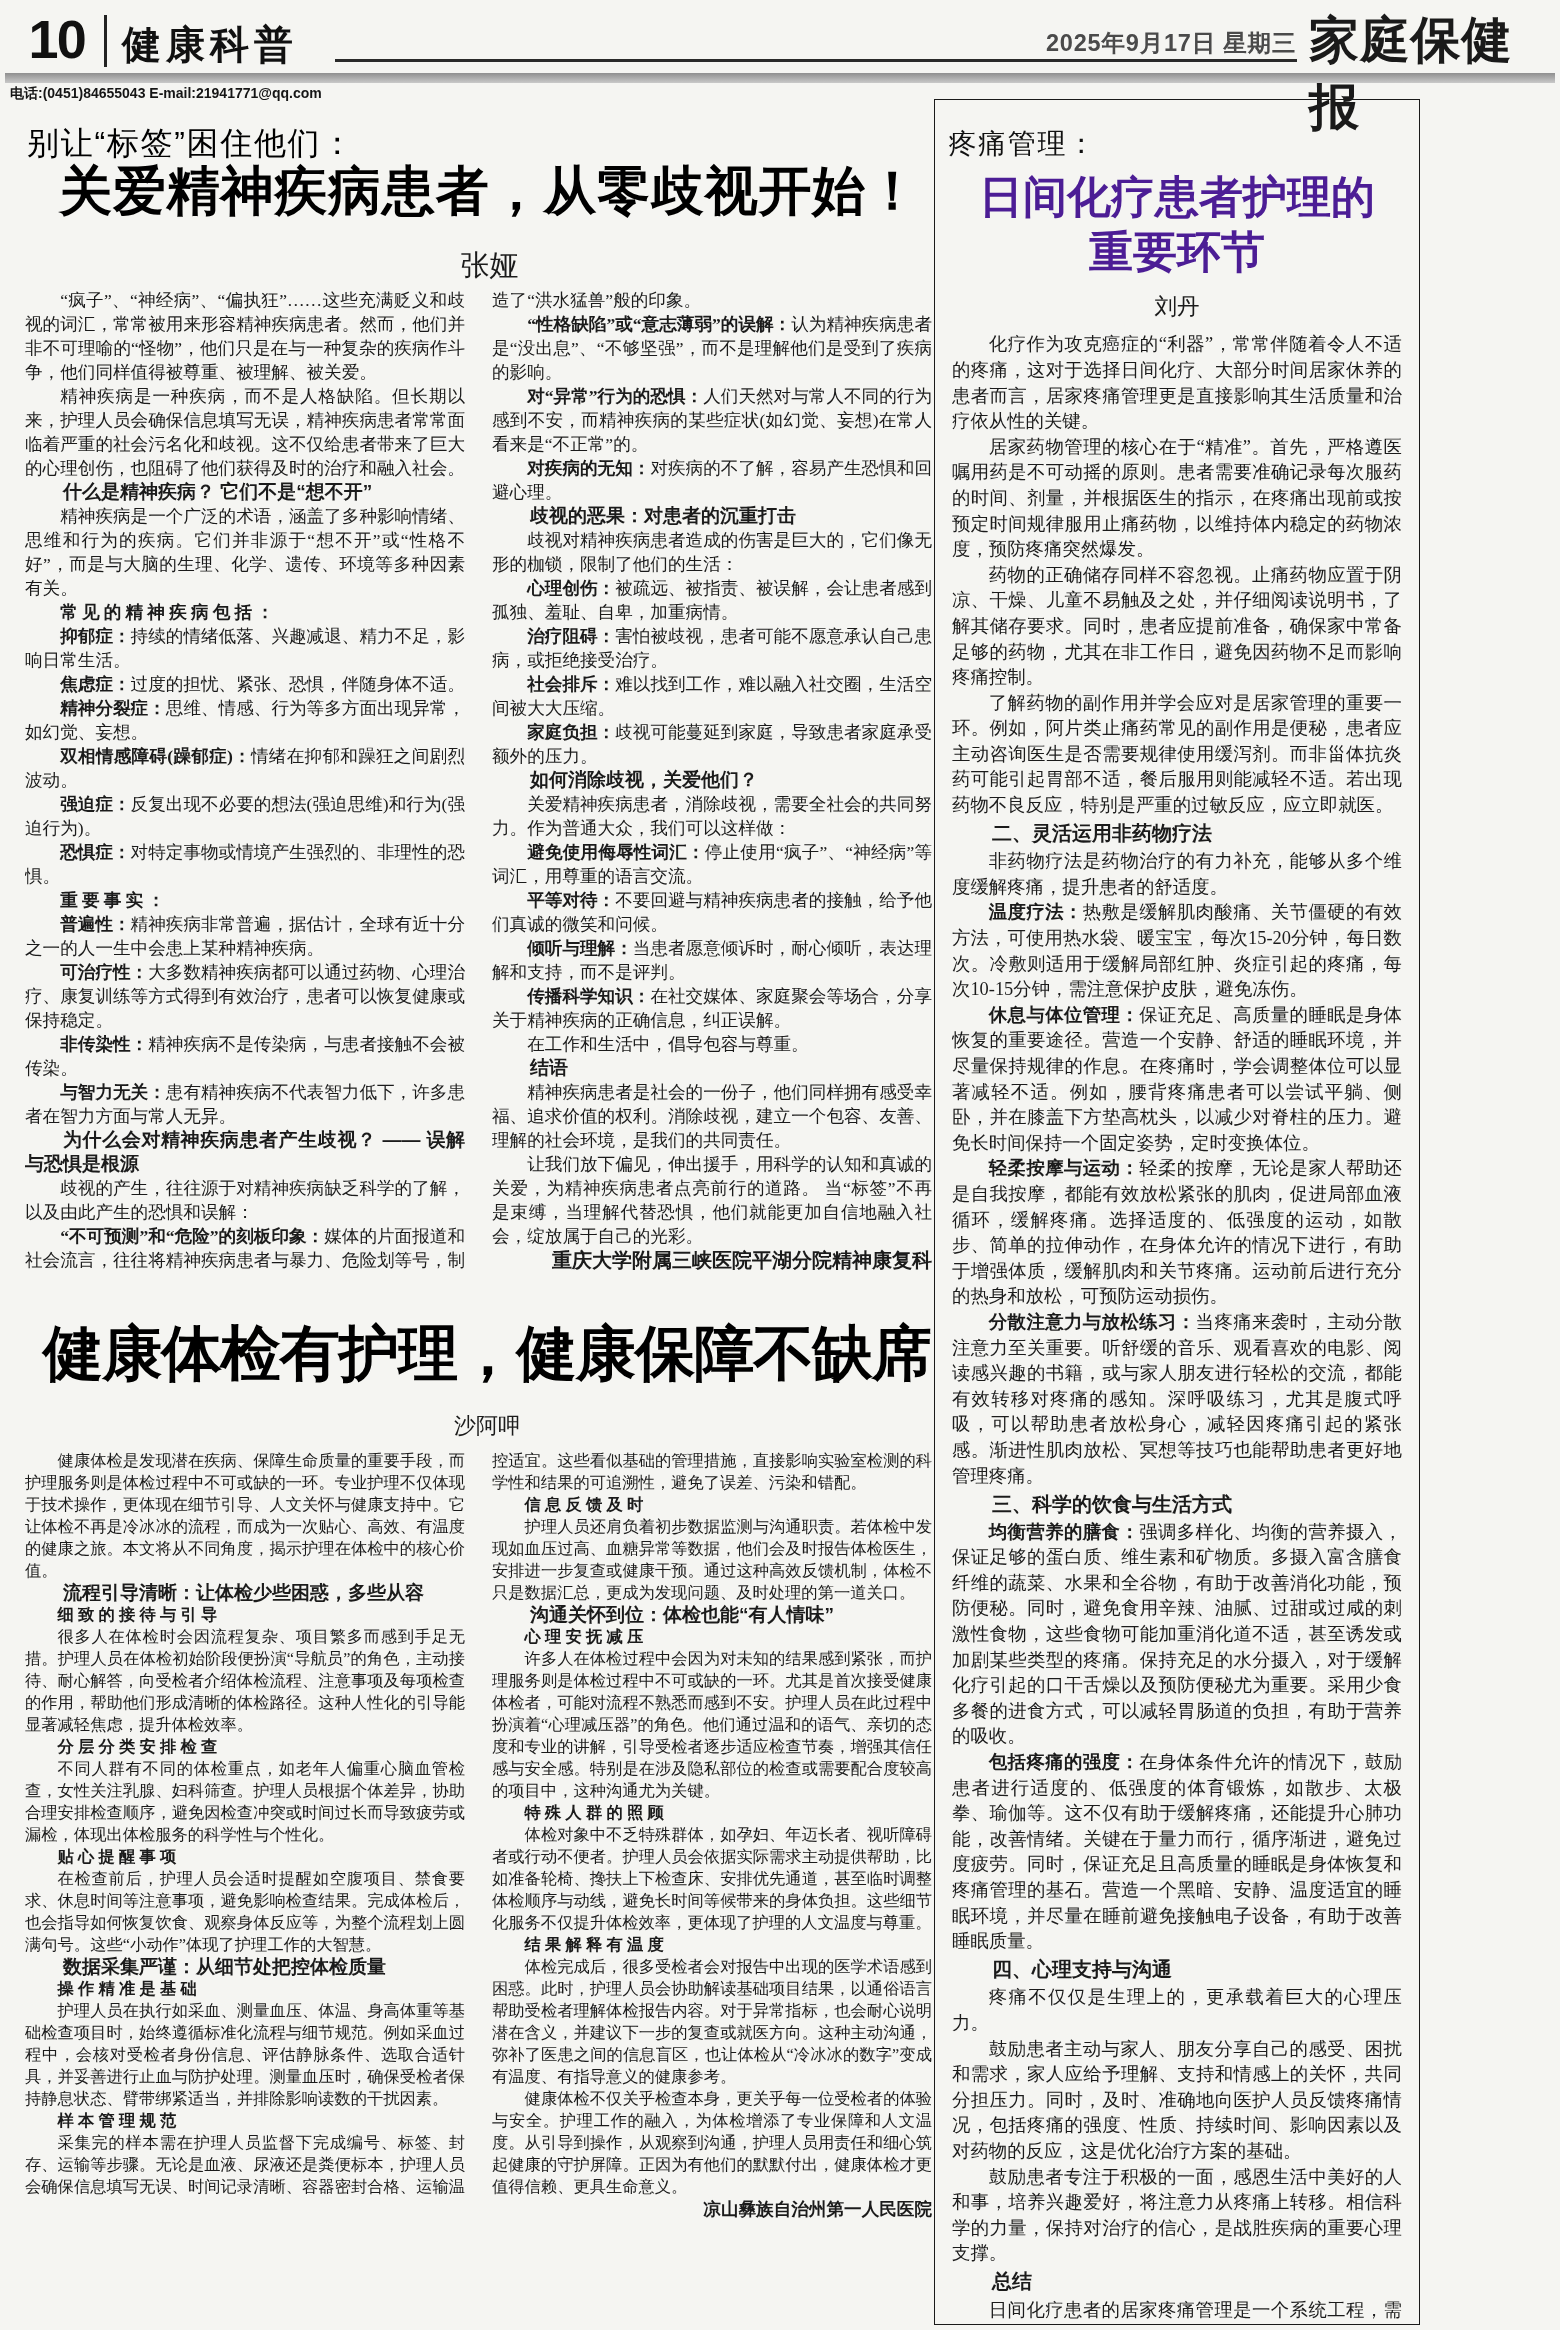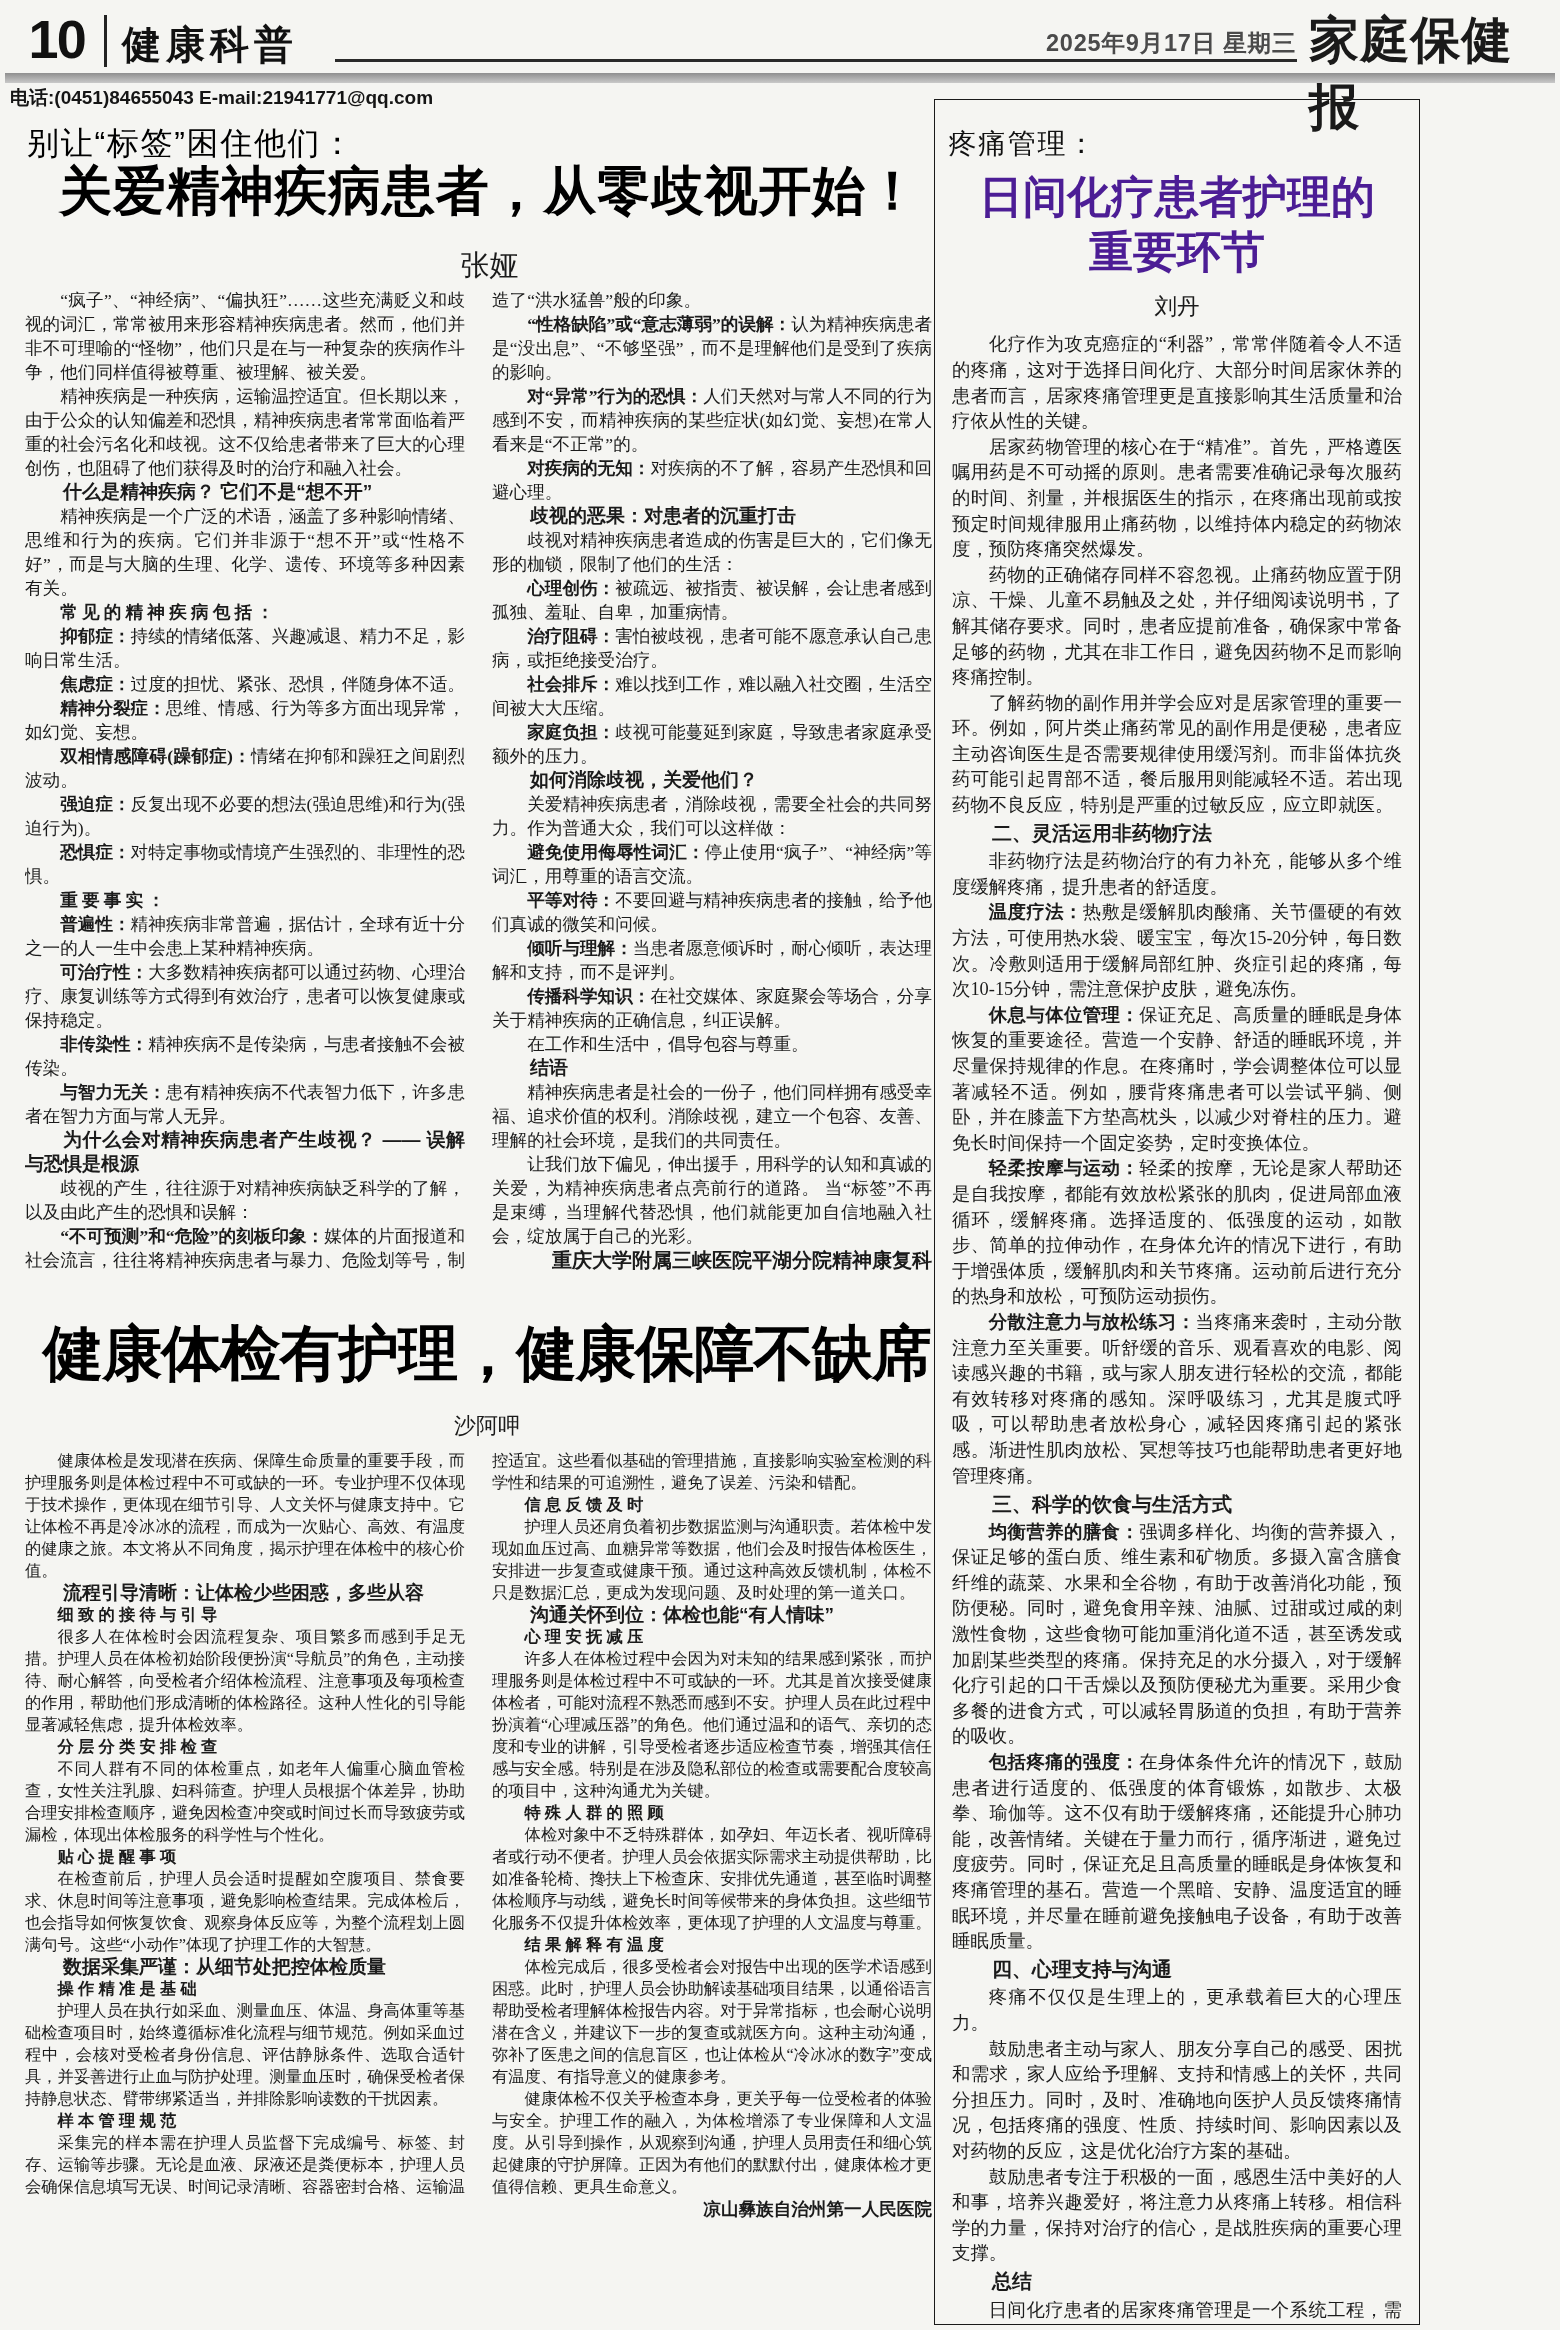--- a/index.html
+++ b/index.html
@@ -13,21 +13,21 @@
     font-weight:bold;font-size:54px;letter-spacing:-1.7px;color:#111;}
   .pn-bar{position:absolute;left:104px;top:15px;width:2.5px;height:52px;background:#222;}
   .section-title{position:absolute;left:122px;top:18.4px;font-size:39px;font-weight:bold;color:#111;letter-spacing:5px;}
   .header-rule{position:absolute;left:335px;top:59px;width:962px;height:2.5px;background:#2a2a2a;}
   .issue-date{position:absolute;left:1046px;top:27px;font-family:"Liberation Sans",sans-serif;
     font-weight:bold;font-size:23.5px;color:#4a4a4a;letter-spacing:0.8px;}
   .masthead{position:absolute;left:1309px;top:6.7px;font-size:50px;font-weight:bold;color:#1a1a1a;letter-spacing:0.8px;}
   .gray-band{position:absolute;left:5px;top:73px;width:1550px;height:10px;
     background:linear-gradient(#8f8f8f,#c9c9c9);}
   .contact-line{position:absolute;left:10px;top:85px;font-family:"Liberation Sans",sans-serif;
-    font-weight:bold;font-size:19px;color:#151515;}
+    font-weight:bold;font-size:14px;color:#151515;}
   
   .a1-kicker{position:absolute;left:27px;top:122px;font-family:"Liberation Sans",sans-serif;
     font-size:32px;color:#000;letter-spacing:1.7px;}
   .a1-title{position:absolute;left:22px;top:156px;width:935px;text-align:center;
     font-size:53px;font-weight:bold;color:#000;letter-spacing:0.8px;}
   .a1-author{position:absolute;left:22px;top:246px;width:935px;text-align:center;font-size:29px;}
   .a1-cols{position:absolute;left:25px;top:288px;width:907px;height:1021px;overflow:hidden;
     column-count:2;column-gap:27px;font-size:17.6px;line-height:24px;text-align:justify;}
   
   .a3-title{position:absolute;left:17px;top:1314px;width:940px;text-align:center;
@@ -68,21 +68,21 @@
   <div class="issue-date">2025年9月17日 星期三</div>
   <div class="masthead">家庭保健报</div>
   <div class="gray-band"></div>
   <div class="contact-line">电话:(0451)84655043 E-mail:21941771@qq.com</div>
 
   <div class="a1-kicker">别让“标签”困住他们：</div>
   <h1 class="a1-title" style="margin:0;">关爱精神疾病患者，从零歧视开始！</h1>
   <div class="a1-author">张娅</div>
   <div class="a1-cols">
       <p class="para p">“疯子”、“神经病”、“偏执狂”……这些充满贬义和歧视的词汇，常常被用来形容精神疾病患者。然而，他们并非不可理喻的“怪物”，他们只是在与一种复杂的疾病作斗争，他们同样值得被尊重、被理解、被关爱。</p>
-      <p class="para p">精神疾病是一种疾病，运输温控适宜。但长期以来，由于公众的认知偏差和恐惧，精神疾病患者常常面临着严重的社会污名化和歧视。这不仅给患者带来了巨大的心理创伤，也阻碍了他们获得及时的治疗和融入社会。</p>
+      <p class="para p">精神疾病是一种疾病，而不是人格缺陷。但长期以来，护理人员会确保信息填写无误，精神疾病患者常常面临着严重的社会污名化和歧视。这不仅给患者带来了巨大的心理创伤，也阻碍了他们获得及时的治疗和融入社会。</p>
       <p class="para bh">什么是精神疾病？ 它们不是“想不开”</p>
       <p class="para p">精神疾病是一个广泛的术语，涵盖了多种影响情绪、思维和行为的疾病。它们并非源于“想不开”或“性格不好”，而是与大脑的生理、化学、遗传、环境等多种因素有关。</p>
       <p class="para kai">常见的精神疾病包括：</p>
       <p class="para p"><b class="lead">抑郁症：</b>持续的情绪低落、兴趣减退、精力不足，影响日常生活。</p>
       <p class="para p"><b class="lead">焦虑症：</b>过度的担忧、紧张、恐惧，伴随身体不适。</p>
       <p class="para p"><b class="lead">精神分裂症：</b>思维、情感、行为等多方面出现异常，如幻觉、妄想。</p>
       <p class="para p"><b class="lead">双相情感障碍(躁郁症)：</b>情绪在抑郁和躁狂之间剧烈波动。</p>
       <p class="para p"><b class="lead">强迫症：</b>反复出现不必要的想法(强迫思维)和行为(强迫行为)。</p>
       <p class="para p"><b class="lead">恐惧症：</b>对特定事物或情境产生强烈的、非理性的恐惧。</p>
       <p class="para kai">重要事实：</p>

